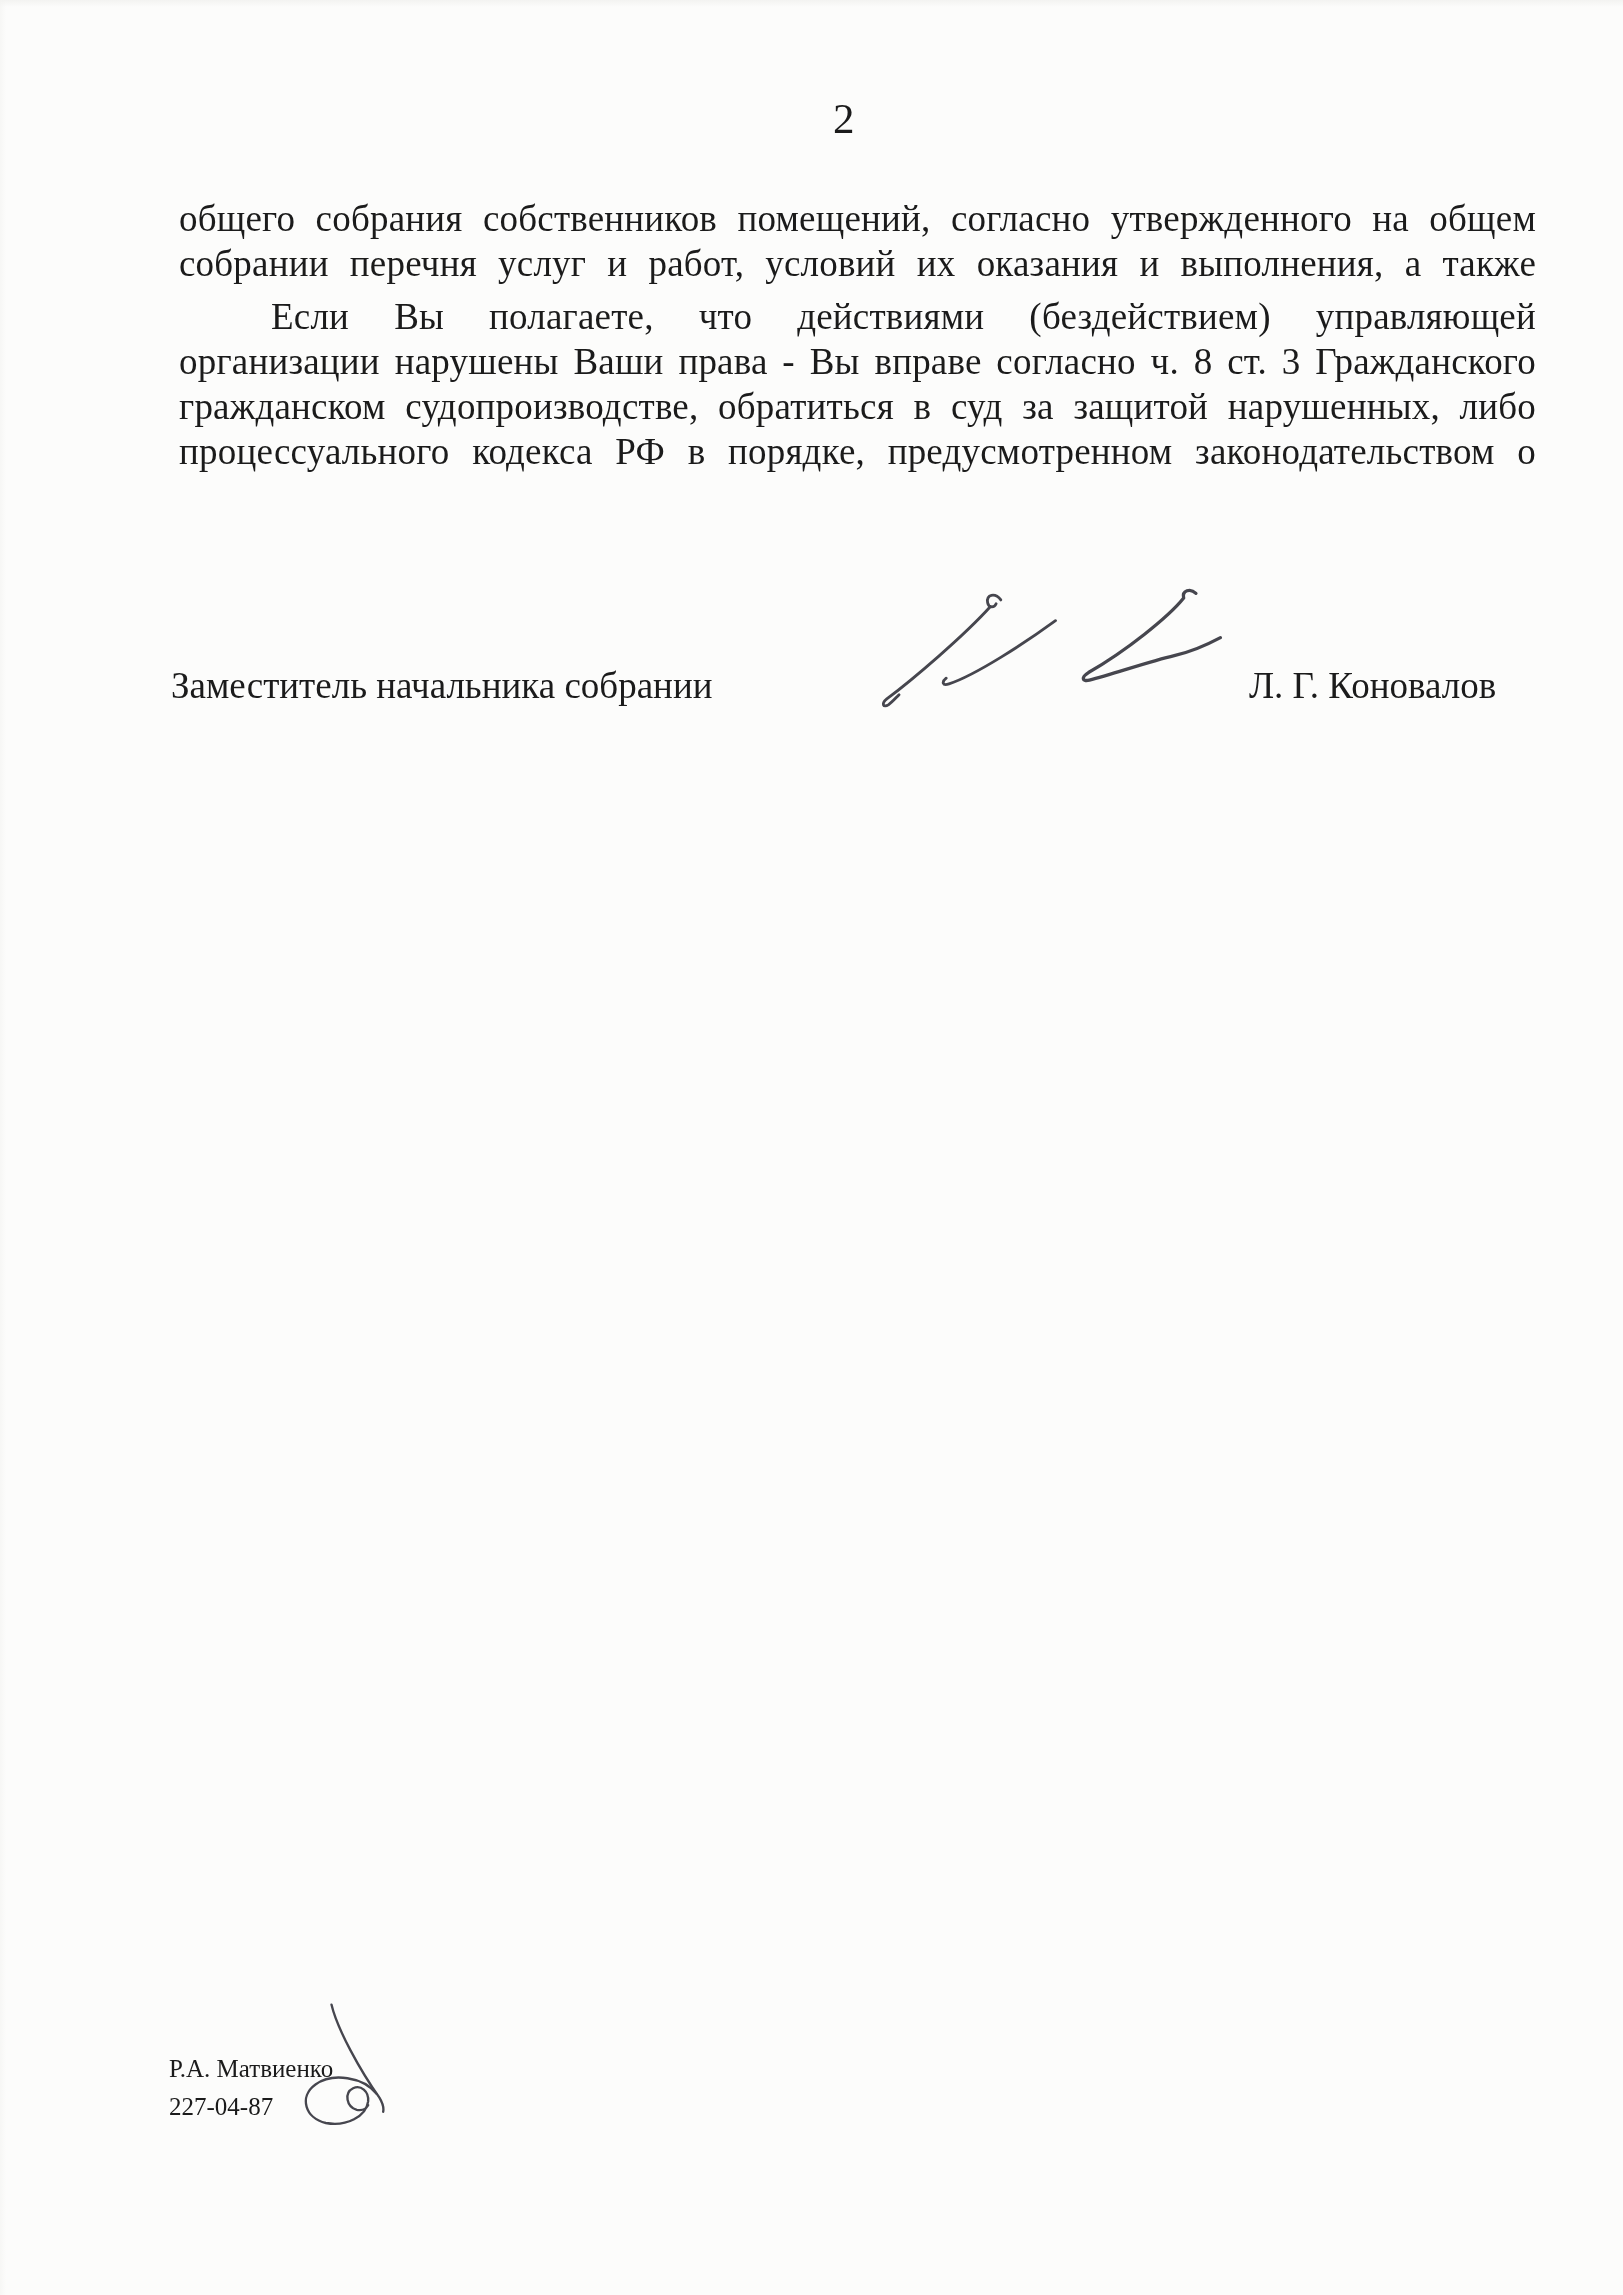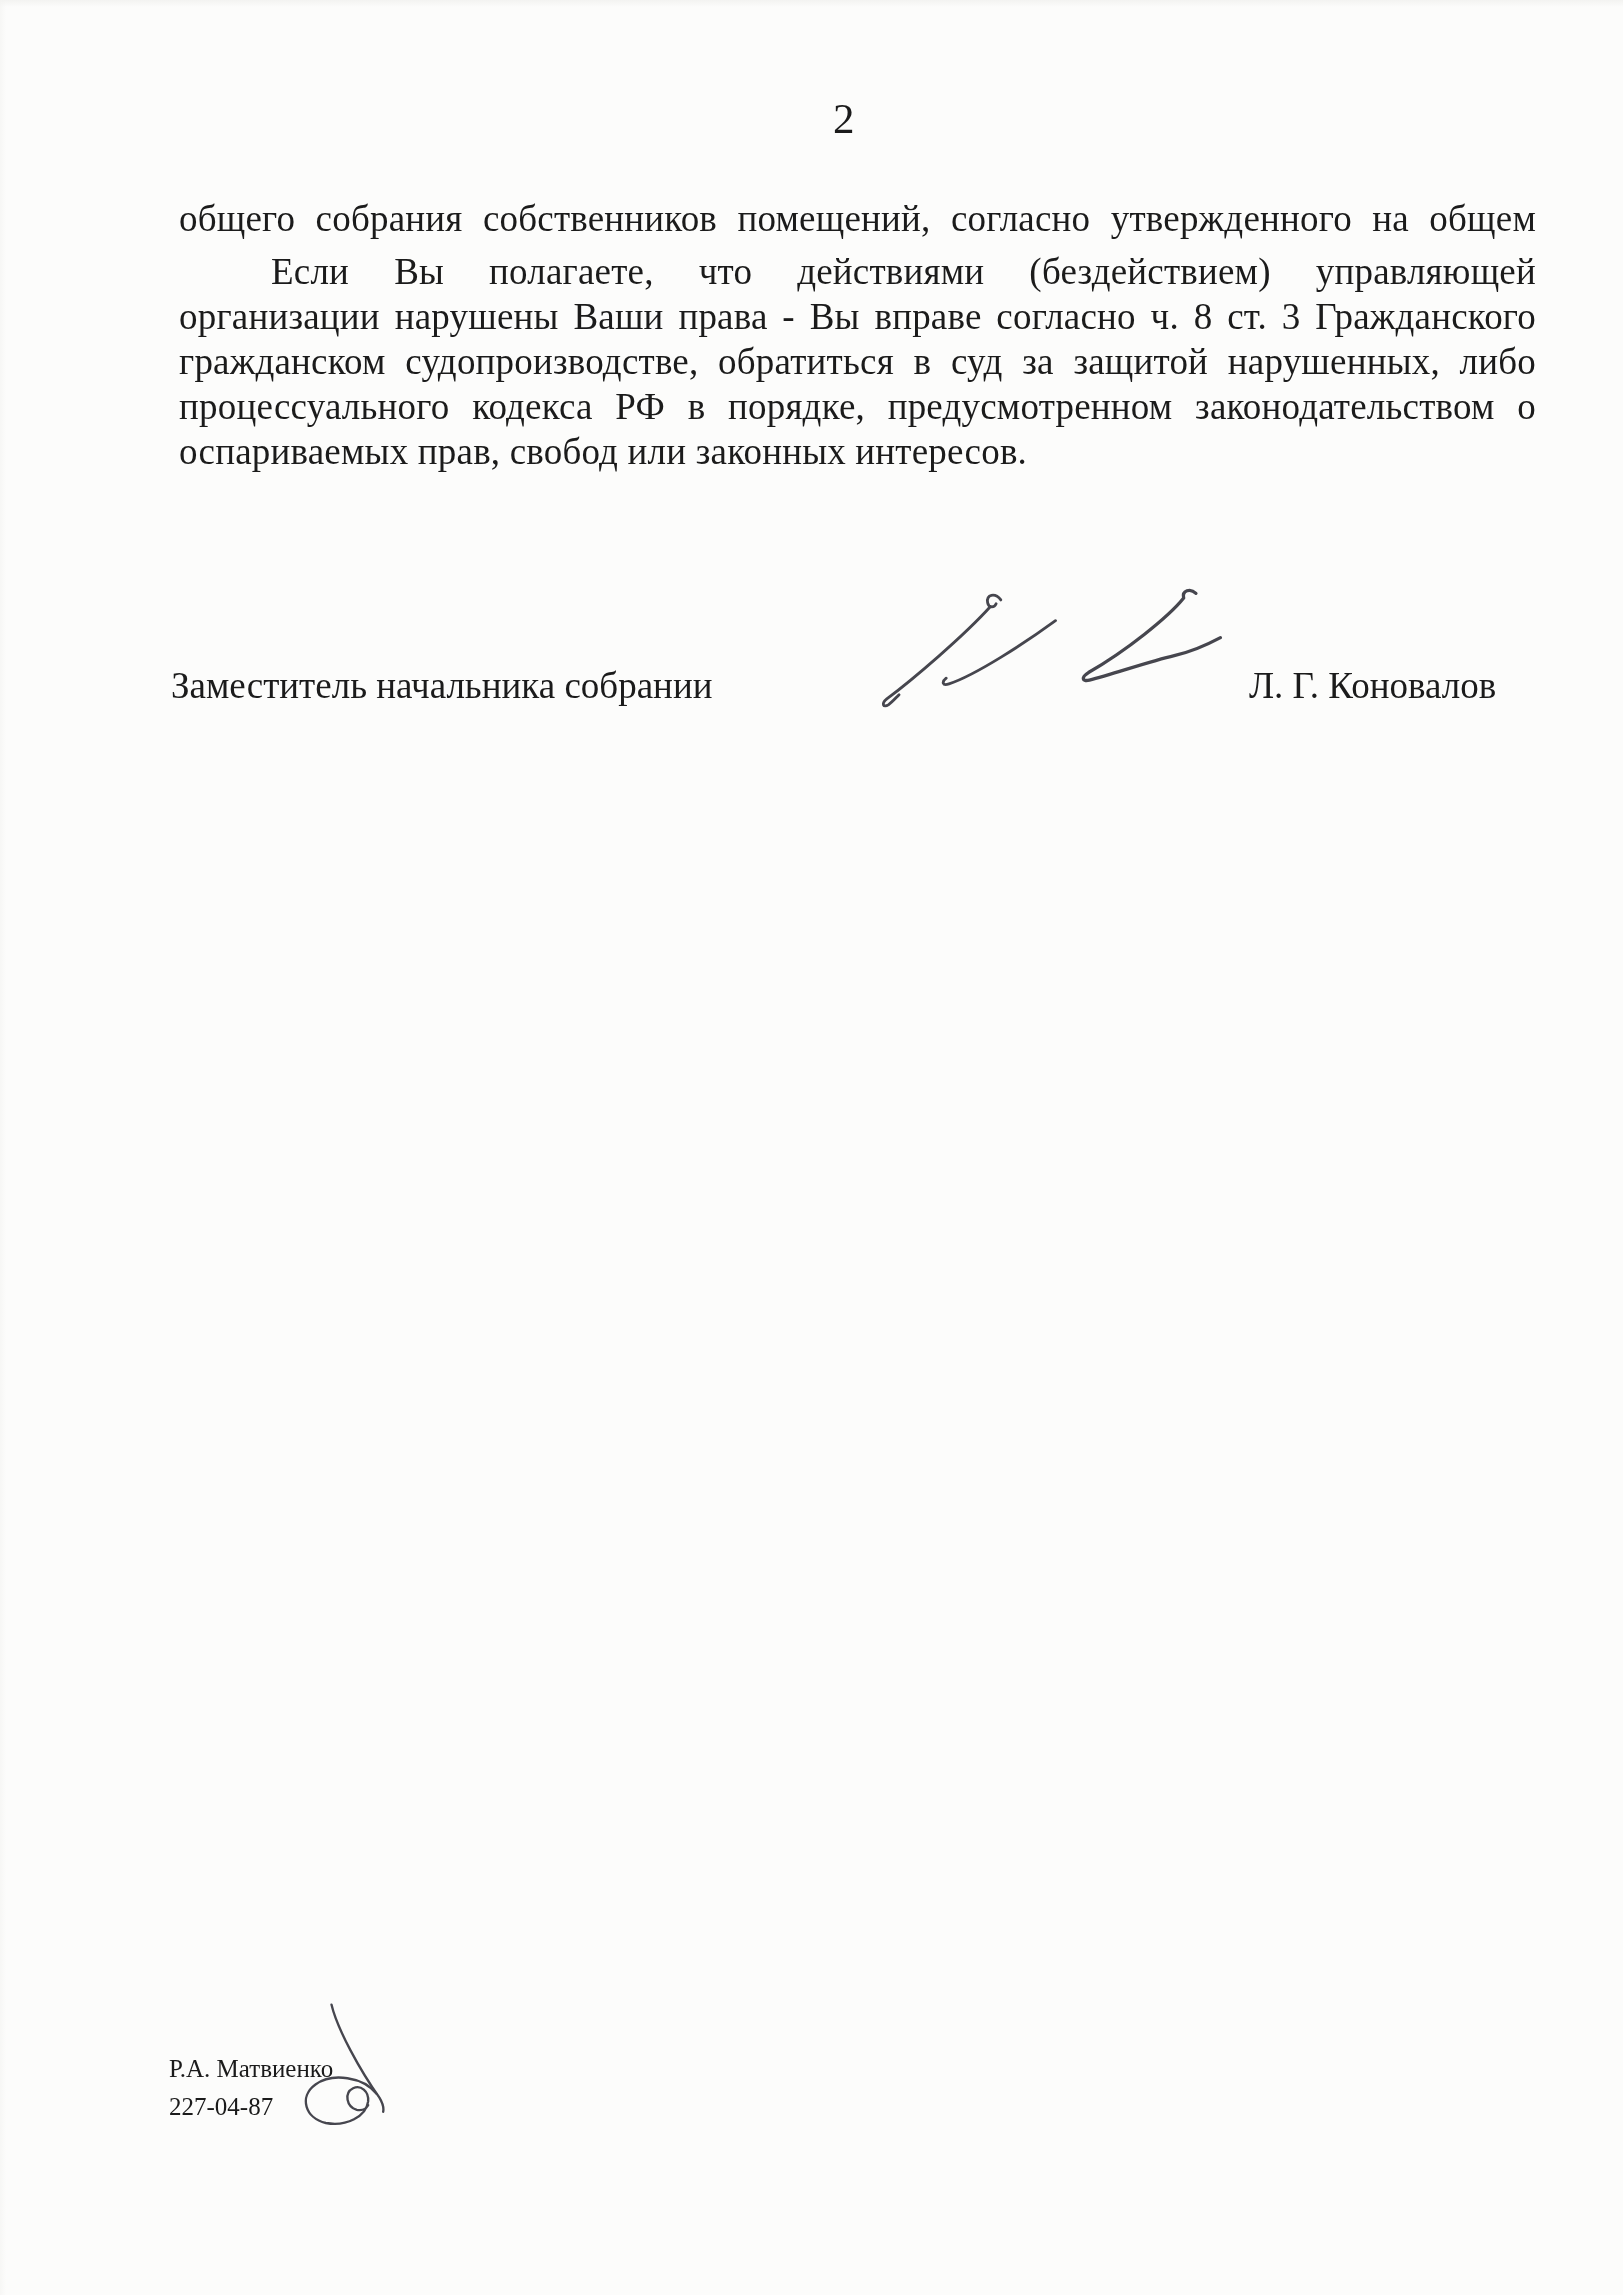--- a/index.html
+++ b/index.html
@@ -61,27 +61,27 @@
 <div class="page">
 
   <div class="scan-edge"></div>
   <div class="scan-side"></div>
 
   <div class="page-number">2</div>
 
   <div class="body-text">
       <div class="paragraph">
         <div class="line align-justify">общего собрания собственников помещений, согласно утвержденного на общем</div>
+        <div class="line align-justify">собрании перечня услуг и работ, условий их оказания и выполнения, а также</div>
       </div>
       <div class="paragraph">
         <div class="line align-justify indent">Если Вы полагаете, что действиями (бездействием) управляющей</div>
         <div class="line align-justify">организации нарушены Ваши права - Вы вправе согласно ч. 8 ст. 3 Гражданского</div>
         <div class="line align-justify">гражданском судопроизводстве, обратиться в суд за защитой нарушенных, либо</div>
         <div class="line align-justify">процессуального кодекса РФ в порядке, предусмотренном законодательством о</div>
-        <div class="line align-left">оспариваемых прав, свобод или законных интересов.</div>
       </div>
     </div>
 
   <div class="sig-title">Заместитель начальника собрании</div>
 
   <svg class="sig-svg" width="377" height="137" viewBox="1840 1230 800 290">
     <path stroke-width="6" d="M 2124,1272 C 2112,1256 2092,1260 2096,1278 C 2098,1289 2110,1289 2114,1280"></path>
     <path stroke-width="6" d="M 2102,1286 C 2046,1348 1936,1442 1882,1482 C 1870,1492 1874,1502 1886,1494 C 1893,1489 1900,1481 1908,1473"></path>
     <path stroke-width="6" d="M 2240,1316 C 2180,1360 2070,1432 2014,1450 C 2000,1455 1998,1446 2008,1438"></path>
     <path stroke-width="7" d="M 2538,1258 C 2526,1246 2508,1252 2512,1268 C 2480,1308 2390,1380 2310,1426 C 2294,1436 2296,1446 2312,1442 C 2360,1430 2440,1402 2492,1390 C 2530,1382 2560,1368 2590,1352"></path>

